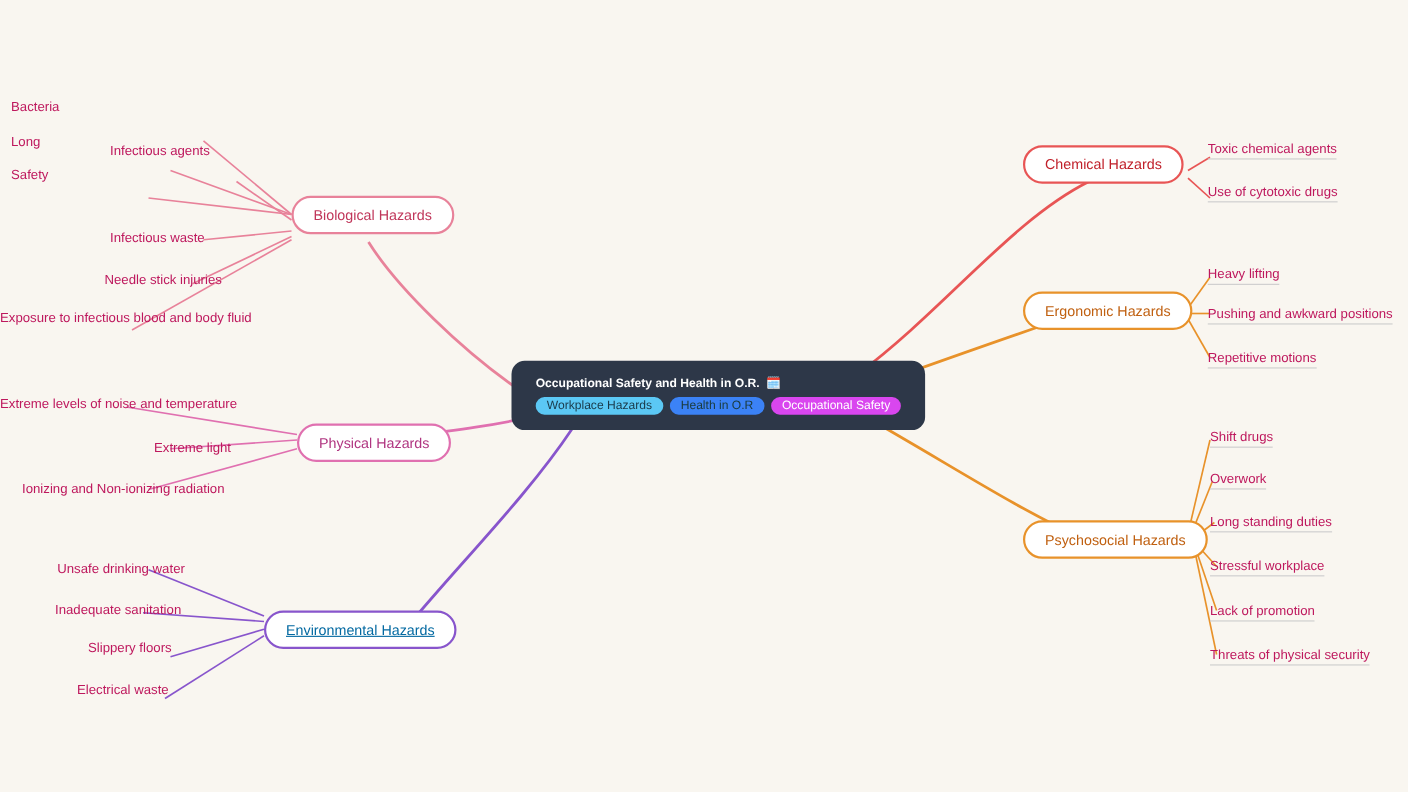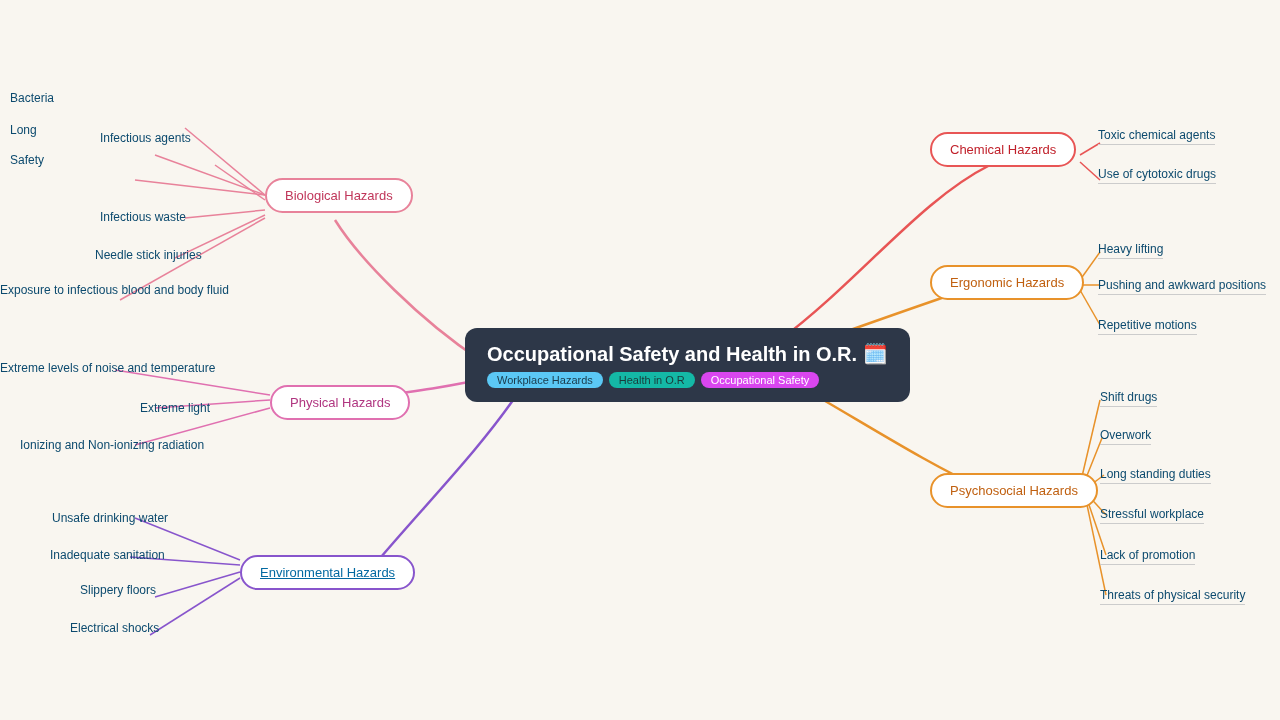--- a/index.html
+++ b/index.html
@@ -31,55 +31,55 @@
       padding: 8px 18px;
       font-size: 13px;
       font-weight: 500;
       white-space: nowrap;
       border: 2px solid;
       background: white;
     }
 
     .node-label {
       font-size: 12px;
-      color: #0c4a6e;
+      color: #be185d;
       white-space: nowrap;
       font-weight: 400;
     }
 
     
     .center-node {
       background: #2d3748;
       border-radius: 12px;
       padding: 14px 22px;
       color: white;
       z-index: 10;
     }
     .center-node .title {
-      font-size: 20px;
+      font-size: 11px;
       font-weight: 600;
       color: white;
       display: flex;
       align-items: center;
       gap: 6px;
     }
     .center-node .tags {
       display: flex;
       gap: 6px;
       margin-top: 6px;
       text-align: center;
     }
     .tag {
       border-radius: 20px;
       padding: 2px 10px;
       font-size: 11px;
       font-weight: 500;
     }
     .tag-blue { background: #5bc8f5; color: #1a3a4a; }
-    .tag-teal { background: #14b8a6; color: #1a3a3a; }
+    .tag-teal { background: #3b82f6; color: #1a3a3a; }
     .tag-indigo { background: #d946ef; color: white; }
 
     
     .bio-box { border-color: #e8829a; color: #c0365a; }
 
     
     .chem-box { border-color: #e85555; color: #c0202a; }
 
     
     .phys-box { border-color: #e070b0; color: #b03580; }
@@ -222,21 +222,21 @@
 <div class="node" style="left:52px; top:508px;">
   <span class="node-label">Unsafe drinking water</span>
 </div>
 <div class="node" style="left:50px; top:545px;">
   <span class="node-label">Inadequate sanitation</span>
 </div>
 <div class="node" style="left:80px; top:580px;">
   <span class="node-label">Slippery floors</span>
 </div>
 <div class="node" style="left:70px; top:618px;">
-  <span class="node-label">Electrical shocks</span>
+  <span class="node-label">Electrical waste</span>
 </div>
 
 <div class="node" style="left:930px; top:265px;">
   <div class="node-box ergo-box">
     <span>Ergonomic Hazards</span>
   </div>
 </div>
 
 <div class="node" style="left:1098px; top:242px;">
   <span class="node-label" style="border-bottom:1px solid #ccc; padding-bottom:2px; display:block;">Heavy lifting</span>

